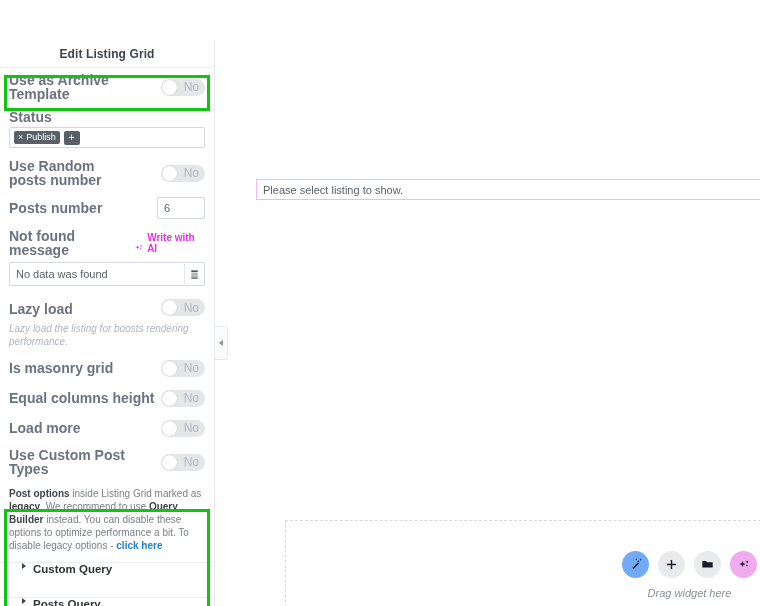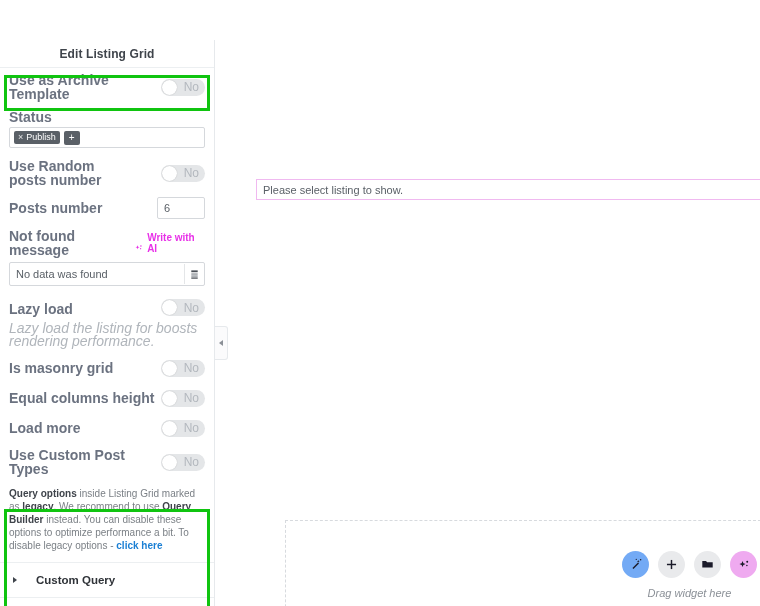--- a/index.html
+++ b/index.html
@@ -95,37 +95,37 @@
   }
   .textarea-wrap .ta-text {
     font-size: 11px; color: #5a6067; padding-left: 6px; flex: 1;
   }
   .ta-btn {
     width: 20px; height: 20px; border-left: 1px solid #e4e6e8;
     display:flex; align-items:center; justify-content:center;
   }
 
   .hint {
-    font-size: 14px; color: #b0b5bb; font-style: italic;
+    font-size: 10px; color: #b0b5bb; font-style: italic;
     line-height: 13px; padding: 1px 0 5px;
   }
 
   .notice {
     font-size: 10px; color: #7b8086; line-height: 13px;
     padding: 6px 0 10px;
   }
   .notice b { color: #3f444b; font-weight: 700; }
   .notice a { color: #1a7fd4; text-decoration: none; font-weight: 600; }
 
   
   .accordion { border-top: 1px solid #eceff1; }
   .acc-item {
     height: 34.5px;
-    display: flex; align-items: center;
-    padding-left: 13px; gap: 19px;
+    display: flex; align-items: flex-start;
+    padding-left: 22px; gap: 7px;
     border-bottom: 1px solid #eceff1;
     background: #fff;
   }
   .acc-item:last-child { border-bottom: none; }
   .acc-arrow {
     width: 0; height: 0;
     border-left: 4px solid #3f444b;
     border-top: 3.5px solid transparent;
     border-bottom: 3.5px solid transparent;
   }
@@ -294,21 +294,21 @@
       </div>
 
       <div class="row">
         <span class="row-label">Use Custom Post Types</span>
         <span class="switch">
           <span class="knob"></span>
           <span class="sw-text">No</span>
         </span>
       </div>
 
-      <div class="notice"><b>Query options</b><span> inside Listing Grid marked as </span><b>legacy</b><span>. We recommend to use </span><b>Query Builder</b><span> instead. You can disable these options to optimize performance a bit. To disable legacy options - </span><a href="#">click here</a></div>
+      <div class="notice"><b>Post options</b><span> inside Listing Grid marked as </span><b>legacy</b><span>. We recommend to use </span><b>Query Builder</b><span> instead. You can disable these options to optimize performance a bit. To disable legacy options - </span><a href="#">click here</a></div>
 
     </div>
 
     <div class="accordion">
       <div class="acc-item">
         <span class="acc-arrow"></span>
         <span class="acc-label">Custom Query</span>
       </div>
       <div class="acc-item">
         <span class="acc-arrow"></span>

